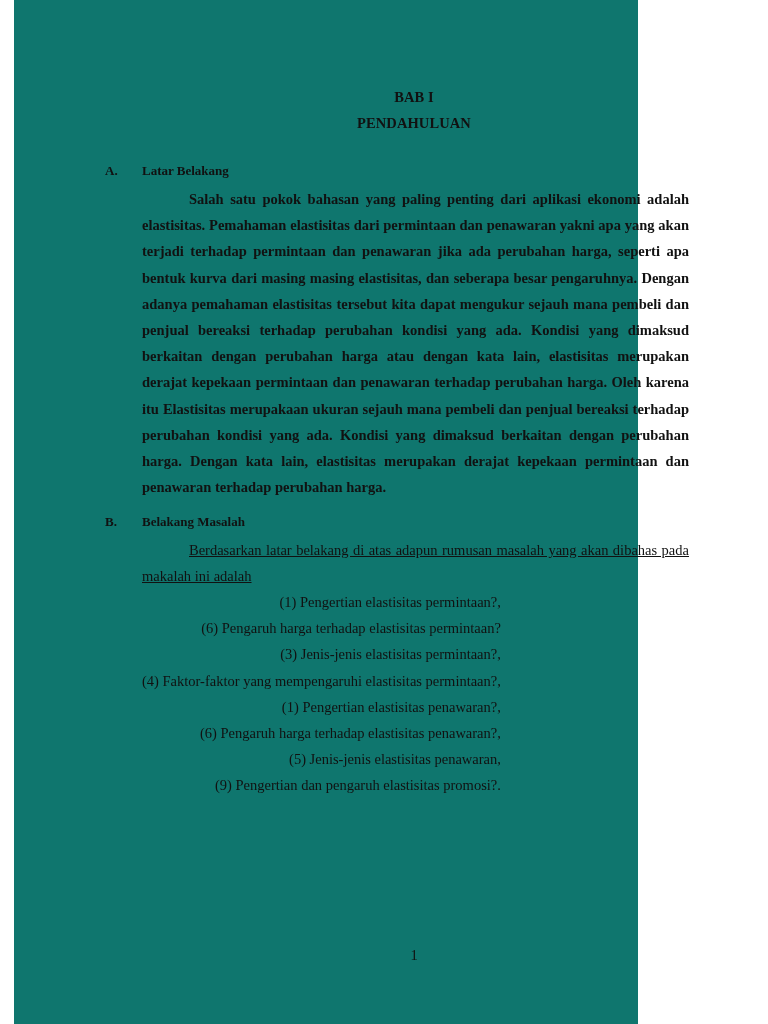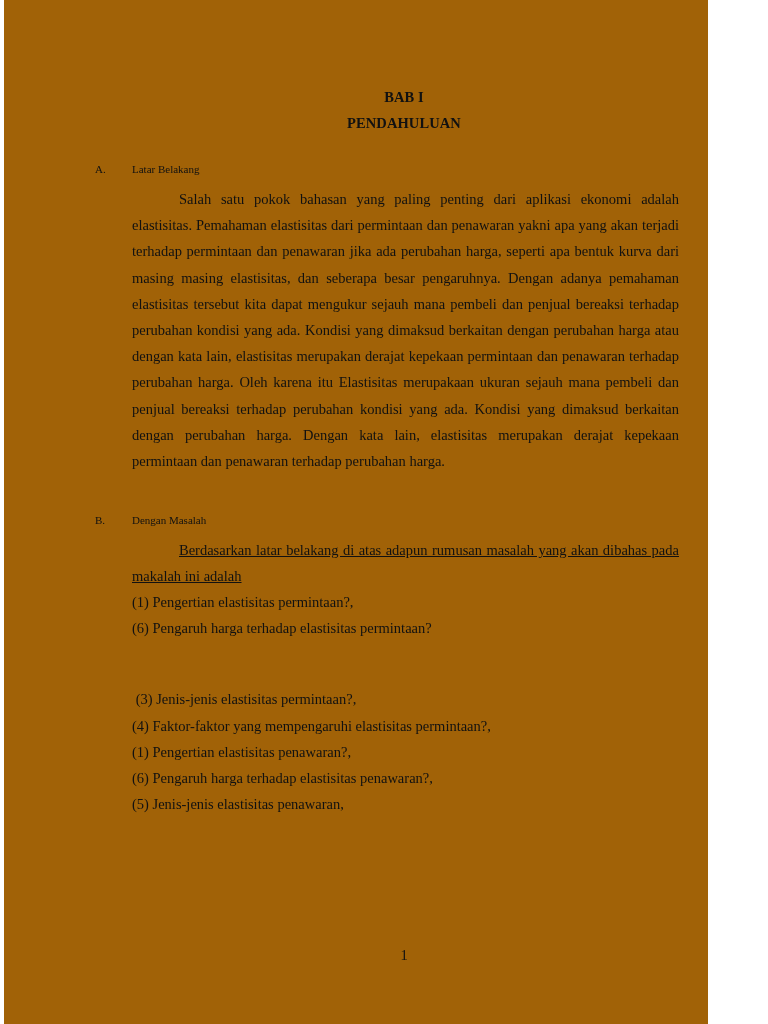--- a/index.html
+++ b/index.html
@@ -10,72 +10,73 @@
   body {
     width: 768px;
     height: 1024px;
     position: relative;
     overflow: hidden;
     font-family: "Liberation Serif", "DejaVu Serif", serif;
     color: #111111;
   }
   .page {
     position: absolute;
-    left: 4px; top: 0;
-    width: 704px; height: 1024px;
-    background: #a16207;
+    left: 14px; top: 0;
+    width: 624px; height: 1024px;
+    background: #0f766e;
   }
   .center-title {
     position: absolute;
     left: 0;
     width: 800px;
     text-align: center;
     font-weight: bold;
     font-size: 14.5px;
     letter-spacing: 0.1px;
   }
   #bab-title { top: 89px; }
   #chapter-title { top: 115px; }
 
   .section-heading {
     position: absolute;
     left: 91px;
-    font-weight: normal;
-    font-size: 11px;
+    font-weight: bold;
+    font-size: 13px;
     white-space: nowrap;
   }
   .section-heading .num {
     display: inline-block;
     width: 37px;
   }
   #section-a { top: 163px; }
   #section-b { top: 514px; }
 
   .para {
     position: absolute;
     left: 128px;
     width: 547px;
     font-size: 14.5px;
     line-height: 26.2px;
     text-align: justify;
     text-indent: 47px;
     margin: 0;
   }
-  #para-a { top: 186px; }
+  #para-a { top: 186px; font-weight: bold; }
   #para-b { top: 537px; text-decoration: underline; }
 
   .list {
     position: absolute;
     left: 128px;
     top: 589px;
     margin: 0;
     padding: 0;
     list-style: none;
     font-size: 14.5px;
     line-height: 26.2px;
+    text-align: right;
   }
   .list li { white-space: nowrap; }
 
   .page-number {
     position: absolute;
     top: 947px;
     left: 0;
     width: 800px;
     text-align: center;
     font-size: 14.5px;
@@ -88,29 +89,30 @@
 
   <div id="bab-title" class="center-title">BAB I</div>
   <div id="chapter-title" class="center-title">PENDAHULUAN</div>
 
   <div id="section-a" class="section-heading">
     <span class="num">A.</span><span>Latar Belakang</span>
   </div>
   <p id="para-a" class="para">Salah satu pokok bahasan yang paling penting dari aplikasi ekonomi adalah elastisitas. Pemahaman elastisitas dari permintaan dan penawaran  yakni apa yang akan terjadi terhadap permintaan dan penawaran  jika ada perubahan harga, seperti apa bentuk kurva dari masing masing elastisitas, dan seberapa besar pengaruhnya. Dengan adanya pemahaman elastisitas tersebut kita dapat mengukur sejauh mana pembeli dan penjual bereaksi terhadap perubahan kondisi yang ada. Kondisi yang dimaksud berkaitan dengan perubahan harga atau dengan kata lain, elastisitas merupakan derajat kepekaan permintaan dan penawaran terhadap perubahan harga. Oleh karena itu Elastisitas merupakaan ukuran sejauh mana pembeli dan penjual bereaksi terhadap perubahan kondisi yang ada. Kondisi yang dimaksud berkaitan dengan perubahan harga. Dengan kata lain, elastisitas merupakan derajat kepekaan permintaan dan penawaran terhadap perubahan harga.</p>
 
   <div id="section-b" class="section-heading">
-    <span class="num">B.</span><span>Dengan Masalah</span>
+    <span class="num">B.</span><span>Belakang Masalah</span>
   </div>
   <p id="para-b" class="para">Berdasarkan latar belakang di atas adapun rumusan masalah yang akan dibahas pada makalah ini adalah</p>
 
   <ul class="list">
     <li>(1) Pengertian elastisitas permintaan?,</li>
     <li>(6) Pengaruh harga terhadap elastisitas permintaan?</li>
-    <li style="white-space: pre; margin-top: 45px;"> (3) Jenis-jenis elastisitas permintaan?,</li>
+    <li style="white-space: pre;"> (3) Jenis-jenis elastisitas permintaan?,</li>
     <li>(4) Faktor-faktor yang mempengaruhi elastisitas permintaan?,</li>
     <li>(1) Pengertian elastisitas penawaran?,</li>
     <li>(6) Pengaruh harga terhadap elastisitas penawaran?,</li>
     <li>(5) Jenis-jenis elastisitas penawaran,</li>
+    <li>(9) Pengertian dan pengaruh elastisitas promosi?.</li>
   </ul>
 
   <div class="page-number">1</div>
 
 </div>
 
 </body></html>

